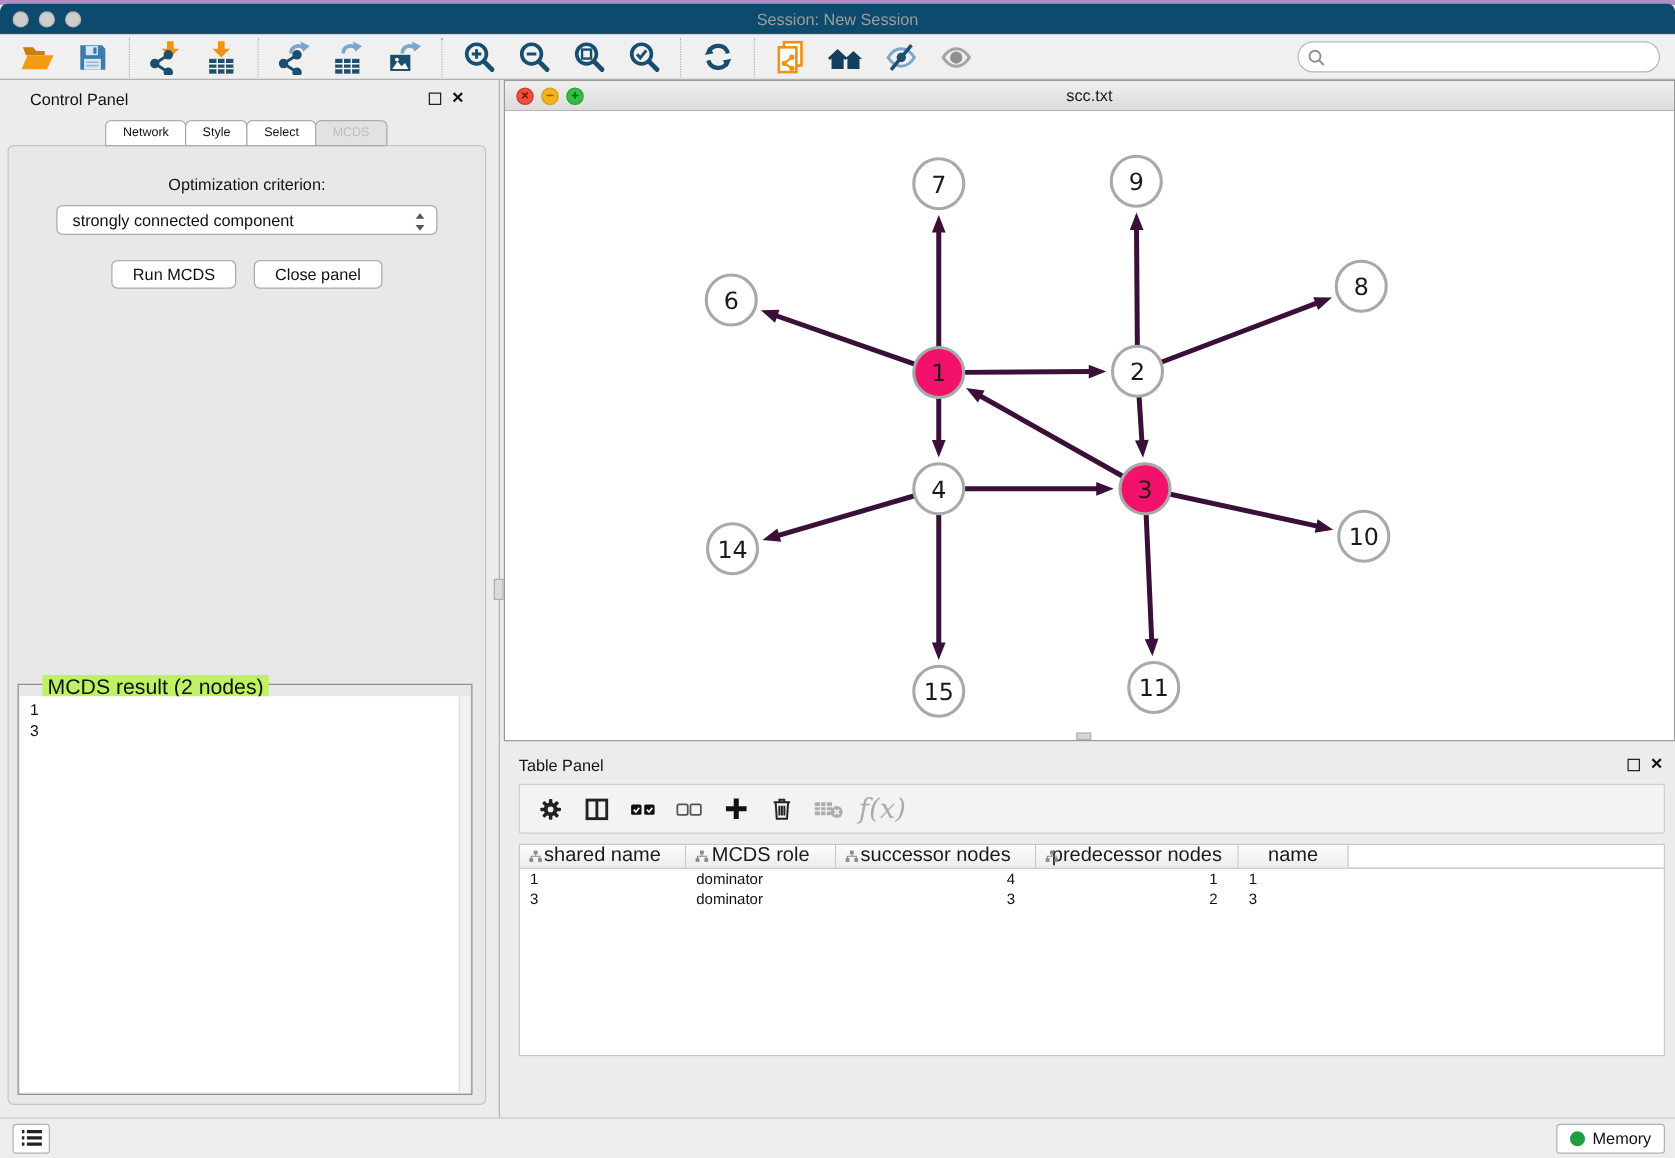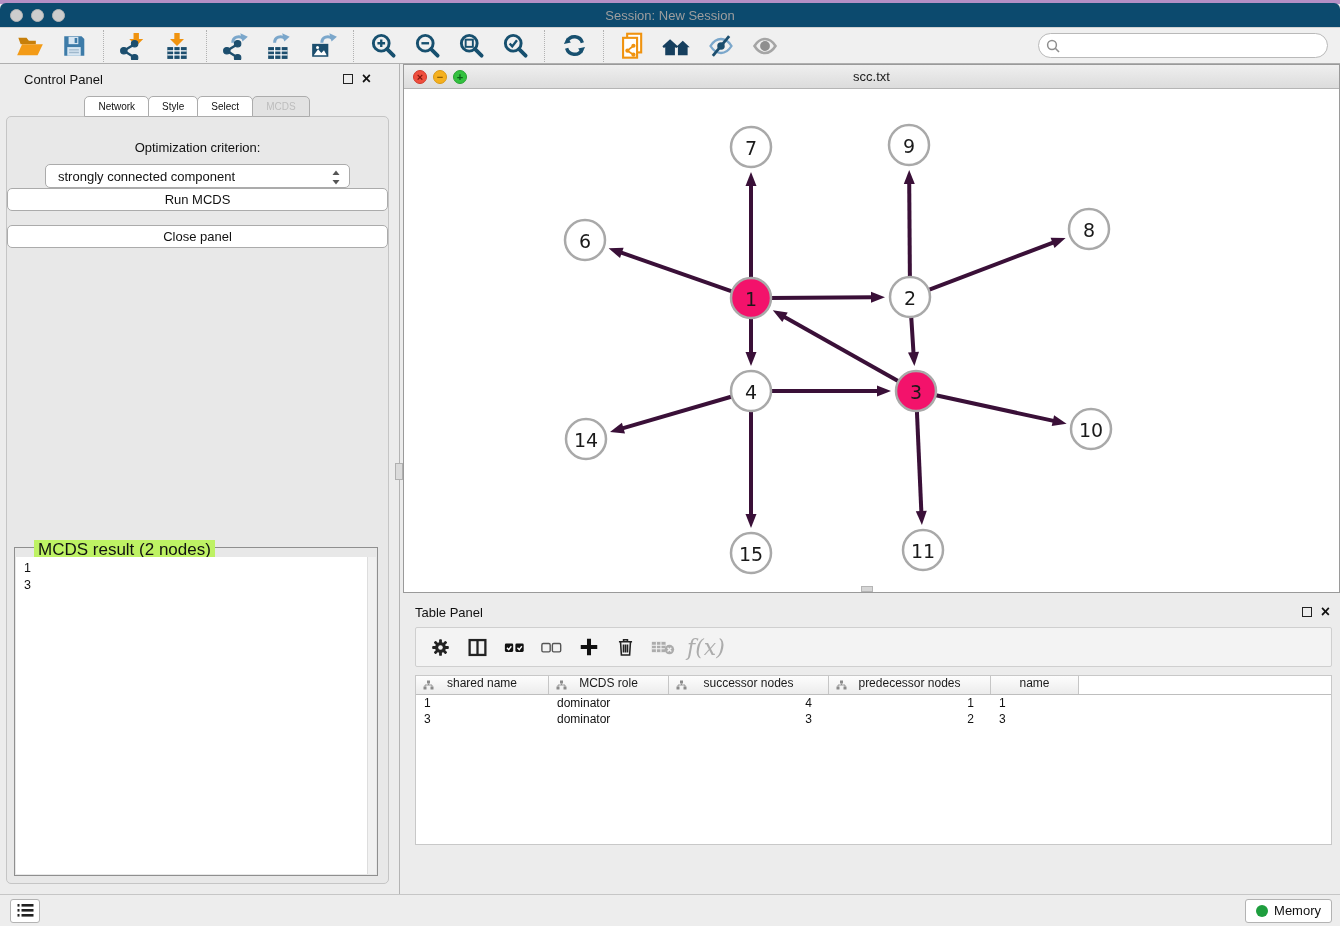--- a/index.html
+++ b/index.html
@@ -55,21 +55,21 @@
     background:#E8E8E8; border:1px solid #C5C5C5; border-radius:5px;
   }
   .opt-label { text-align:center; margin-top:23px; font-size:13px; color:#111; }
   .dropdown {
     position:relative; margin:9px 38px 0 38px; height:24px;
     background:#FFFFFF; border:1px solid #ABABAB; border-radius:5px;
     display:flex; align-items:center; padding:0 26px 0 12px; cursor:pointer;
   }
   .dropdown-value { font-size:13px; color:#111; white-space:nowrap; overflow:hidden; }
   .dropdown svg { position:absolute; right:7px; top:4px; }
-  .cp-buttons { display:flex; justify-content:center; gap:14px; margin-top:0;flex-direction:column; }
+  .cp-buttons { display:flex; justify-content:center; gap:14px; margin-top:20px; }
   .cp-btn {
     height:23px; padding:0 16px; background:#FFFFFF; border:1px solid #ABABAB;
     border-radius:5px; font-size:13px; color:#111; font-family:"Liberation Sans",sans-serif; cursor:pointer;
   }
   .result-group {
     position:absolute; left:7px; right:10px; top:430px; bottom:7px;
     border:1px solid #8F8F8F;
   }
   .result-legend {
     position:absolute; top:-8px; left:19px; background:#bef264; padding:0 4px;
@@ -117,21 +117,21 @@
   }
   .ttbtn { width:37px; height:34px; background:none; border:none; display:flex; align-items:center; justify-content:center; padding:0; cursor:pointer; }
   .fx-label { font-size:22px; font-style:italic; font-family:"DejaVu Serif", serif; color:#ACACAC; margin-left:6px; }
   .tbl {
     position:absolute; left:12px; right:8px; top:75px; height:170px;
     background:#FFFFFF; border:1px solid #C8C8C8;
   }
   .tbl-header { display:flex; height:19px; border-bottom:1px solid #BEBEBE; }
   .th {
     background:linear-gradient(#FDFDFD,#ECECEC); border-right:1px solid #C6C6C6;
-    display:flex; align-items:flex-start; font-size:12px; color:#1A1A1A; position:relative;
+    display:flex; align-items:center; font-size:16px; color:#1A1A1A; position:relative;
   }
   .th svg { position:absolute; left:7px; top:4px; }
   .th span { flex:1; text-align:center; padding:0 4px; }
   .tr { display:flex; height:16px; align-items:center; }
   .td { font-size:12px; color:#111; overflow:hidden; white-space:nowrap; }
   .td.left  { text-align:left;  padding-left:8px; }
   .td.right { text-align:right; padding-right:17px; }
   .tp-tabs { position:absolute; left:0; right:0; bottom:6px; display:flex; justify-content:center; height:22px; }
   .tp-tabs .tab { height:22px; border-radius:0; font-weight:bold; }
   .tp-tabs .tab:first-child { border-radius:6px 0 0 6px; }

